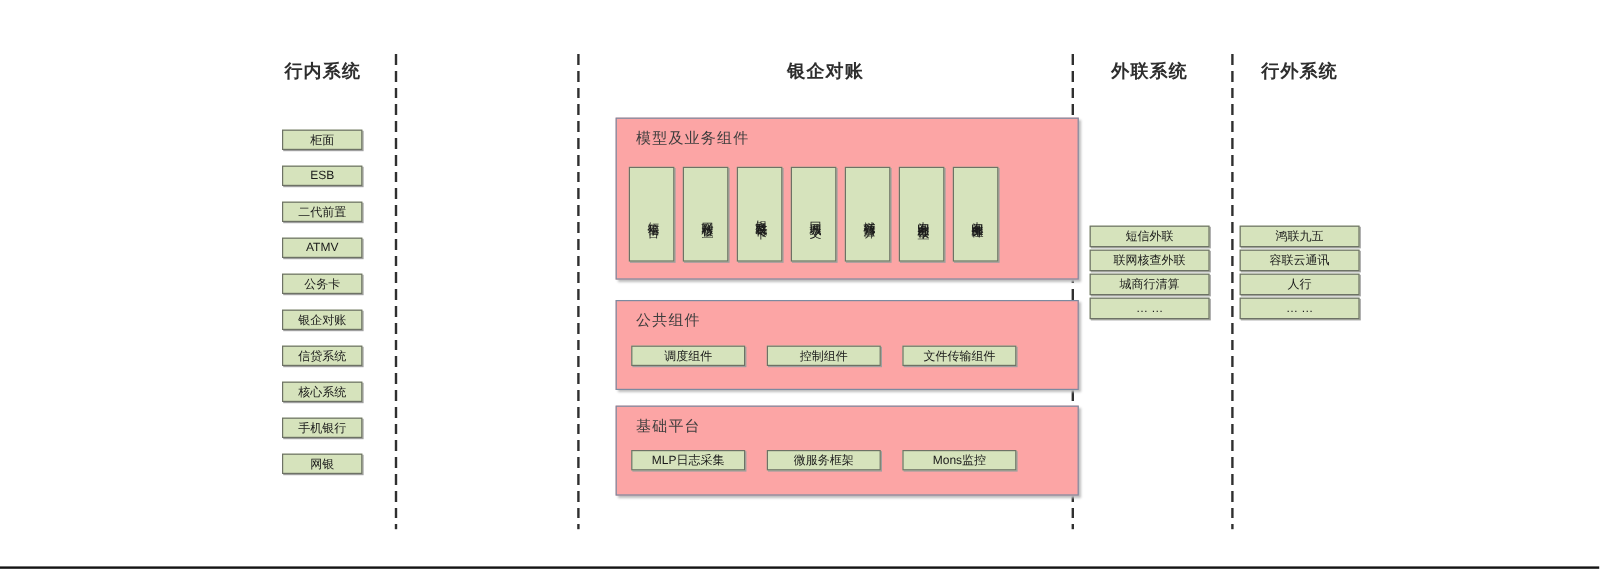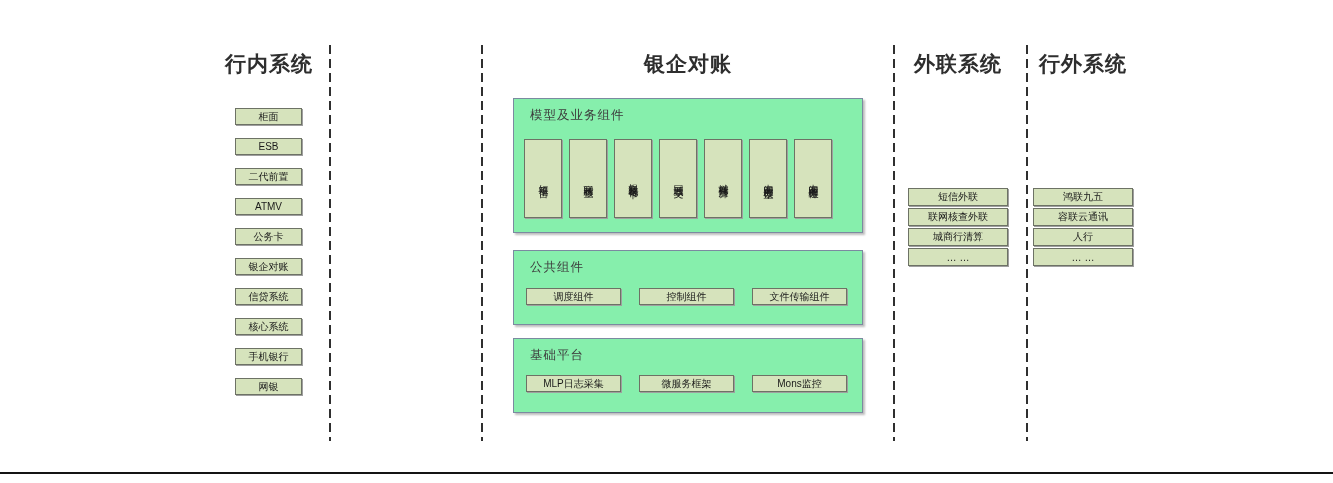--- a/index.html
+++ b/index.html
@@ -9,21 +9,21 @@
     height: 483px;
     background: #ffffff;
     font-family: "Liberation Sans", "DejaVu Sans", sans-serif;
     overflow: hidden;
   }
   .col-title {
     position: absolute;
     top: 50px;
     transform: translateX(-50%);
     white-space: nowrap;
-    font-size: 21px;
+    font-size: 15px;
     font-weight: bold;
     color: #2e2e2e;
     letter-spacing: 1px;
   }
   .vdash {
     position: absolute;
     top: 45px;
     height: 396px;
     width: 2px;
     background: repeating-linear-gradient(to bottom, #2f2f2f 0 9px, transparent 9px 14px);
@@ -41,22 +41,22 @@
     font-size: 10px;
     font-weight: normal;
     color: #1a1a1a;
     box-sizing: border-box;
   }
   .gbox.h17 { height: 17px; }
   .gbox.h18 { height: 18px; }
   .panel {
     position: absolute;
     left: 513px;
-    width: 350px;
-    background: #86efac;
+    width: 386px;
+    background: #fca5a5;
     border: 1px solid #7b8aa0;
     box-shadow: 2px 2px 2px #bdbdbd;
     box-sizing: border-box;
     text-align: center;
   }
   .panel-title {
     position: absolute;
     left: 16px;
     top: 8px;
     font-size: 12.5px;

